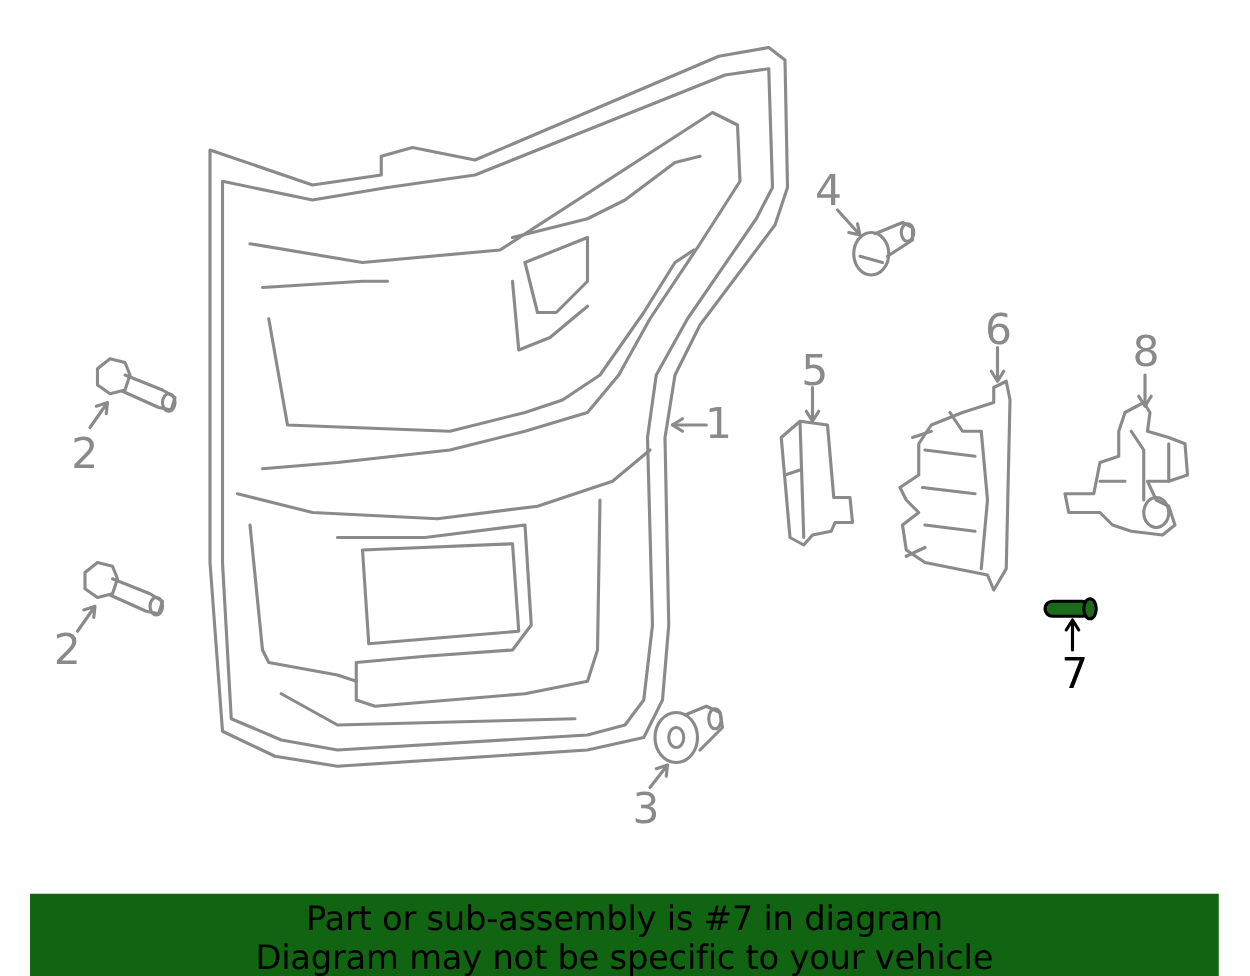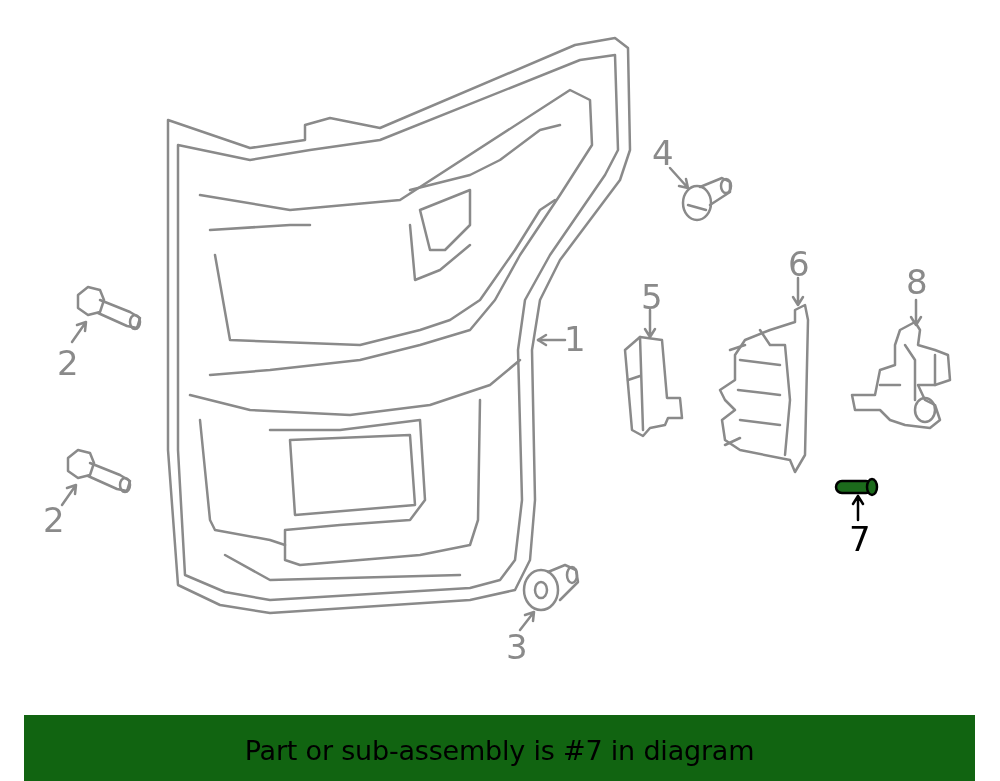--- a/index.html
+++ b/index.html
@@ -98,13 +98,14 @@
 <span class="callout" style="left:43px;top:503px;">2</span>
 <span class="callout" style="left:506px;top:630px;">3</span>
 <span class="callout" style="left:652px;top:136px;">4</span>
 <span class="callout" style="left:641px;top:280px;">5</span>
 <span class="callout" style="left:788px;top:247px;">6</span>
 <span class="callout hl" style="left:849px;top:522px;">7</span>
 <span class="callout" style="left:906px;top:265px;">8</span>
 
 <div id="banner">
   <span>Part or sub-assembly is #7 in diagram</span>
+  <span>Diagram may not be specific to your vehicle</span>
 </div>
 
 </body></html>

